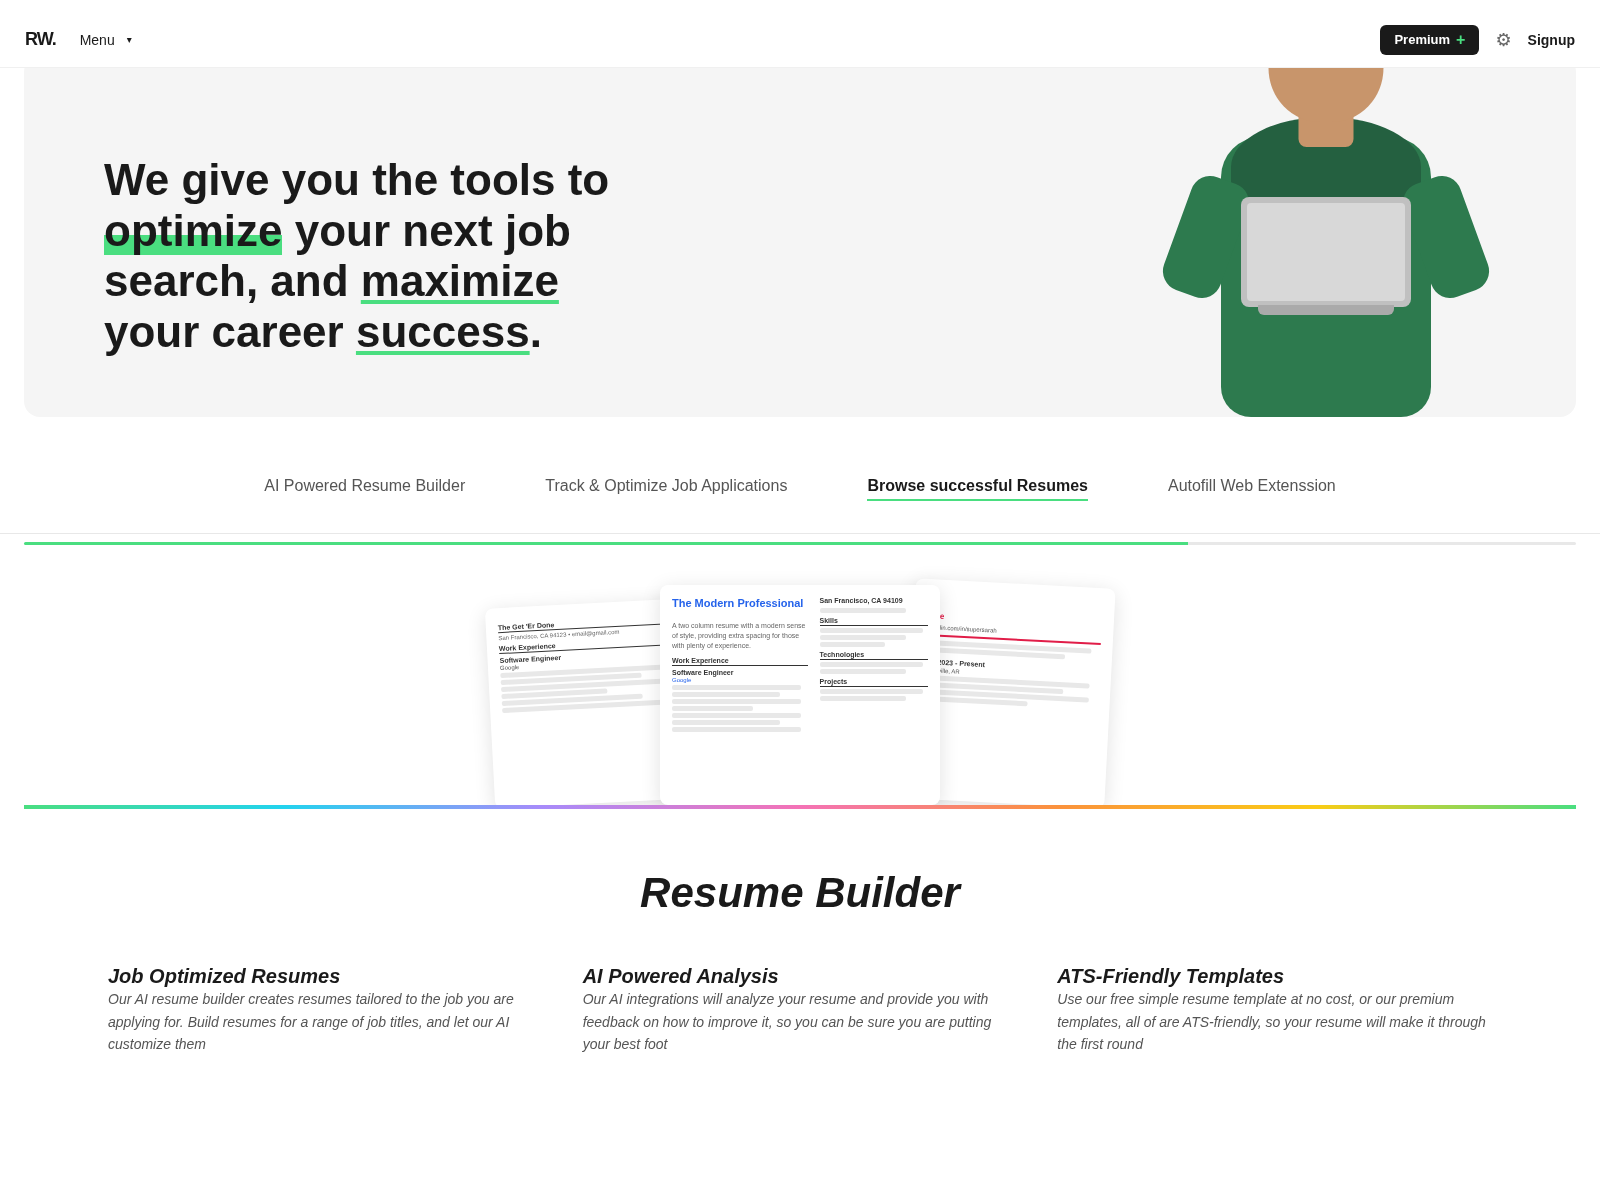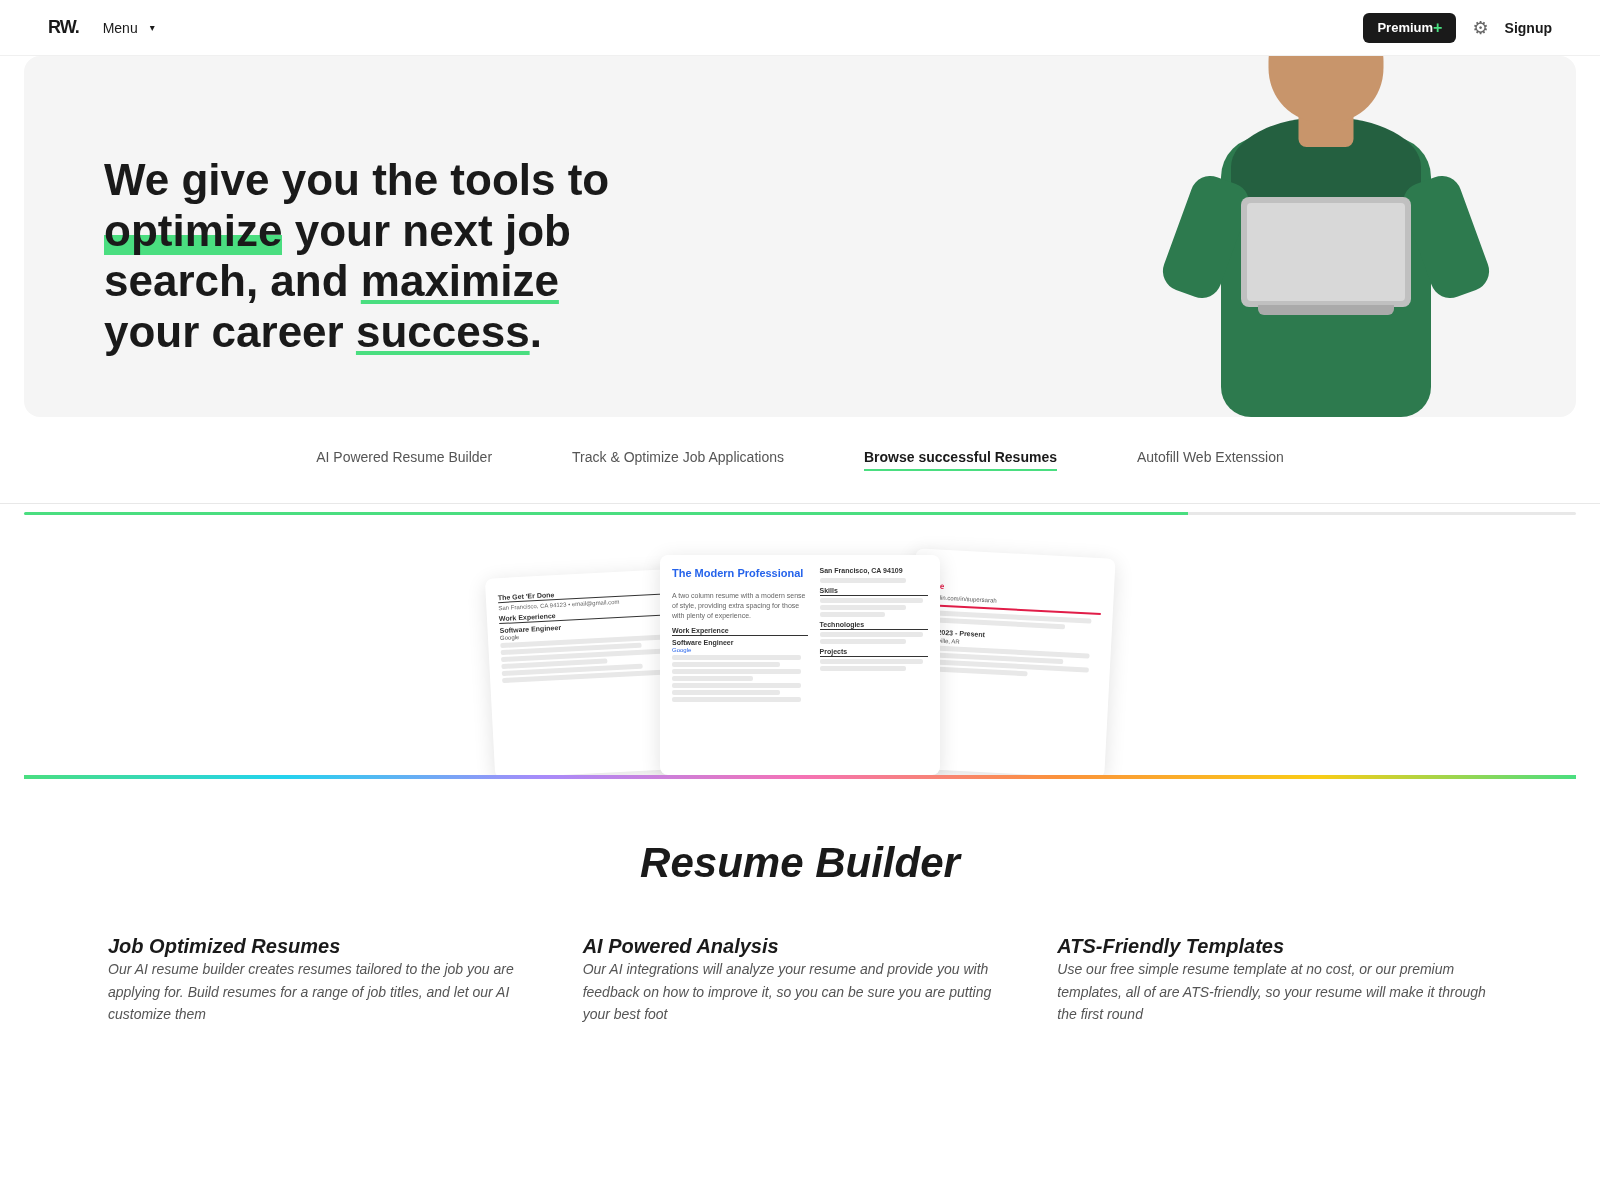--- a/index.html
+++ b/index.html
@@ -1,34 +1,34 @@
 <!DOCTYPE html>
 <html><head>
   <meta charset="utf-8">
   <style>
     * { margin: 0; padding: 0; box-sizing: border-box; }
     body { font-family: -apple-system, BlinkMacSystemFont, 'Segoe UI', sans-serif; background: #fff; color: #1a1a1a; overflow-x: hidden; }
 
     
     nav {
       display: flex; align-items: center; justify-content: space-between;
-      padding: 0 48px; height: 56px; background: #fff;
-      border-bottom: 1px solid #f0f0f0; position: sticky; top: 0; z-index: 100;
+      padding: 0 25px; height: 56px; background: #fff;
+      border-bottom: 1px solid #f0f0f0; position: sticky; top: 12px; z-index: 100;
     }
     .nav-left { display: flex; align-items: center; gap: 24px; }
     .logo { font-weight: 800; font-size: 18px; letter-spacing: -1px; }
     .menu-btn {
       display: flex; align-items: center; gap: 12px; font-size: 14px;
       background: none; border: none; cursor: pointer; color: #1a1a1a;
     }
     .nav-right { display: flex; align-items: center; gap: 16px; }
     .premium-btn {
       background: #1a1a1a; color: #fff; border: none; border-radius: 6px;
       padding: 6px 14px; font-size: 13px; font-weight: 600; cursor: pointer;
-      display: flex; align-items: center; 
+      display: flex; align-items: center; gap: 6px;
     }
     .premium-plus { color: #4ade80; font-size: 16px; }
     .settings-icon { cursor: pointer; font-size: 18px; color: #666; }
     .signup-btn {
       background: none; border: none; font-size: 14px; font-weight: 600;
       cursor: pointer; color: #1a1a1a;
     }
 
     
     .hero {
@@ -50,22 +50,22 @@
       position: absolute; right: 80px; bottom: 0; height: 340px;
       display: flex; align-items: flex-end;
     }
 
     
     .feature-tabs {
       display: flex; justify-content: center; gap: 80px;
       padding: 32px 0; border-bottom: 1px solid #e8e8e8;
     }
     .feature-tab {
-      font-size: 14px; color: #555; cursor: pointer; padding-bottom: 4px;
-      border-bottom: 2px solid transparent; transition: all 0.2s;
+      font-size: 16px; color: #555; cursor: pointer; padding-bottom: 4px;
+      border-bottom: 2px solid transparent; transition: all 0.2s; margin-top: 28px;
     }
     .feature-tab.active { color: #1a1a1a; border-bottom-color: #4ade80; font-weight: 600; }
 
     
     .progress-bar-wrapper {
       padding: 0 24px; margin-top: 8px;
     }
     .progress-bar {
       height: 3px; background: linear-gradient(to right, #4ade80 0%, #4ade80 75%, #e8e8e8 75%);
       border-radius: 2px;

